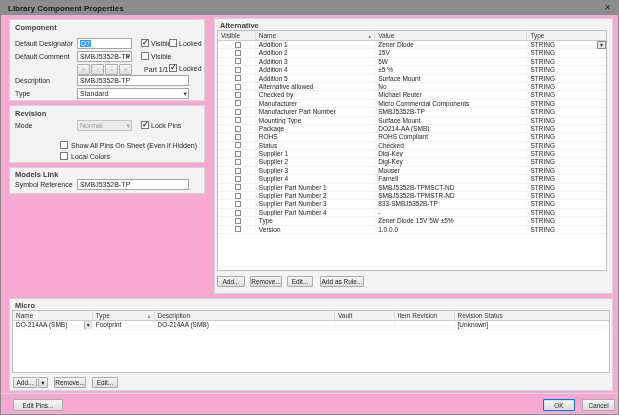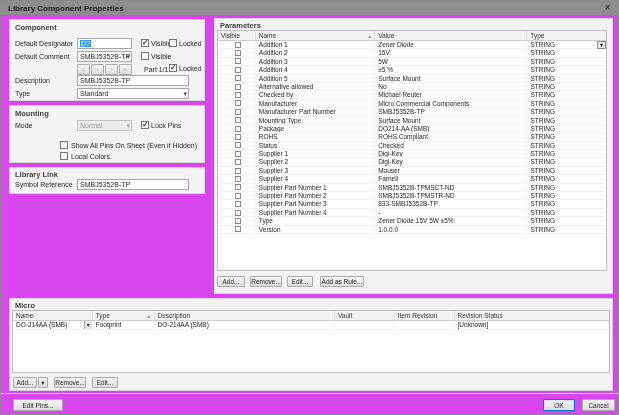--- a/index.html
+++ b/index.html
@@ -1,17 +1,17 @@
 <!DOCTYPE html>
 <html><head>
 <meta charset="utf-8">
 <style>
   *{margin:0;padding:0;box-sizing:border-box;font-family:"Liberation Sans",sans-serif}
   body{background:#ffffff}
-  .dialog{position:relative;width:619px;height:415px;background:#d946ef;border:1px solid #8a8a8a;overflow:hidden}
+  .dialog{position:relative;width:619px;height:415px;background:#f9a8d4;border:1px solid #8a8a8a;overflow:hidden}
   .titlebar{position:absolute;left:0;top:0;width:100%;height:14px;background:#8d8d8d;display:flex;align-items:center;padding:0 7px}
   .title{flex:1;font-size:8px;font-weight:bold;color:#1b1b1b}
   .close{font-size:8px;color:#262626;line-height:8px}
   .gbox{position:absolute;border:1px solid #d4d4d4;background:#f3f3f3}
   .gheader{position:absolute;font-size:7.5px;font-weight:bold;color:#3f3f3f;white-space:nowrap}
   .lbl{position:absolute;font-size:7px;color:#1f1f1f;white-space:nowrap}
   .input{position:absolute;background:#fff;border:1px solid #a7a7a7;font-size:7px;line-height:9px;padding:0 2px;color:#1f1f1f;white-space:nowrap;overflow:hidden}
   .sel{background:#3399ff;color:#fff;padding:0 1px}
   .combo{padding-right:9px}
   .combo .arr{position:absolute;right:1px;top:0;font-size:7px;line-height:9px;color:#4c4c4c}
@@ -72,39 +72,39 @@
   <span class="cb on" style="left:168px;top:63px"></span>
   <span class="cblabel" style="left:178px;top:64px">Locked</span>
 
   <span class="lbl" style="left:14px;top:76px">Description</span>
   <div class="input" style="left:76px;top:74px;width:112px;height:11px"><span>SMBJ5352B-TP</span></div>
 
   <span class="lbl" style="left:14px;top:89px">Type</span>
   <div class="input combo" style="left:76px;top:87px;width:112px;height:11px"><span>Standard</span><span class="arr">▾</span></div>
 
   <div class="gbox" style="left:8px;top:104px;width:196px;height:58px"></div>
-  <div class="gheader" style="left:14px;top:108px">Mounting</div>
+  <div class="gheader" style="left:14px;top:108px">Revision</div>
 
   <span class="lbl" style="left:14px;top:121px">Mode</span>
   <div class="input combo disabled" style="left:76px;top:119px;width:55px;height:11px"><span>Normal</span><span class="arr">▾</span></div>
   <span class="cb on" style="left:140px;top:120px"></span>
   <span class="cblabel" style="left:150px;top:121px">Lock Pins</span>
 
   <span class="cb" style="left:59px;top:140px"></span>
   <span class="cblabel" style="left:70px;top:141px">Show All Pins On Sheet (Even if Hidden)</span>
   <span class="cb" style="left:59px;top:151px"></span>
   <span class="cblabel" style="left:70px;top:152px">Local Colors</span>
 
   <div class="gbox" style="left:8px;top:166px;width:196px;height:27px"></div>
-  <div class="gheader" style="left:14px;top:169px">Library Link</div>
+  <div class="gheader" style="left:14px;top:169px">Models Link</div>
   <span class="lbl" style="left:14px;top:180px">Symbol Reference</span>
   <div class="input" style="left:76px;top:178px;width:112px;height:11px"><span>SMBJ5352B-TP</span></div>
 
   <div class="gbox" style="left:213px;top:17px;width:399px;height:276px"></div>
-  <div class="gheader" style="left:219px;top:20px">Parameters</div>
+  <div class="gheader" style="left:219px;top:20px">Alternative</div>
 
   <div class="table" style="left:216px;top:29px;width:390px;height:241px">
     <div class="thead">
       <span class="th p0">Visible</span>
       <span class="th p1"><span>Name</span><span class="sort">▲</span></span>
       <span class="th p2">Value</span>
       <span class="th p3">Type</span>
     </div>
     <div>
 

